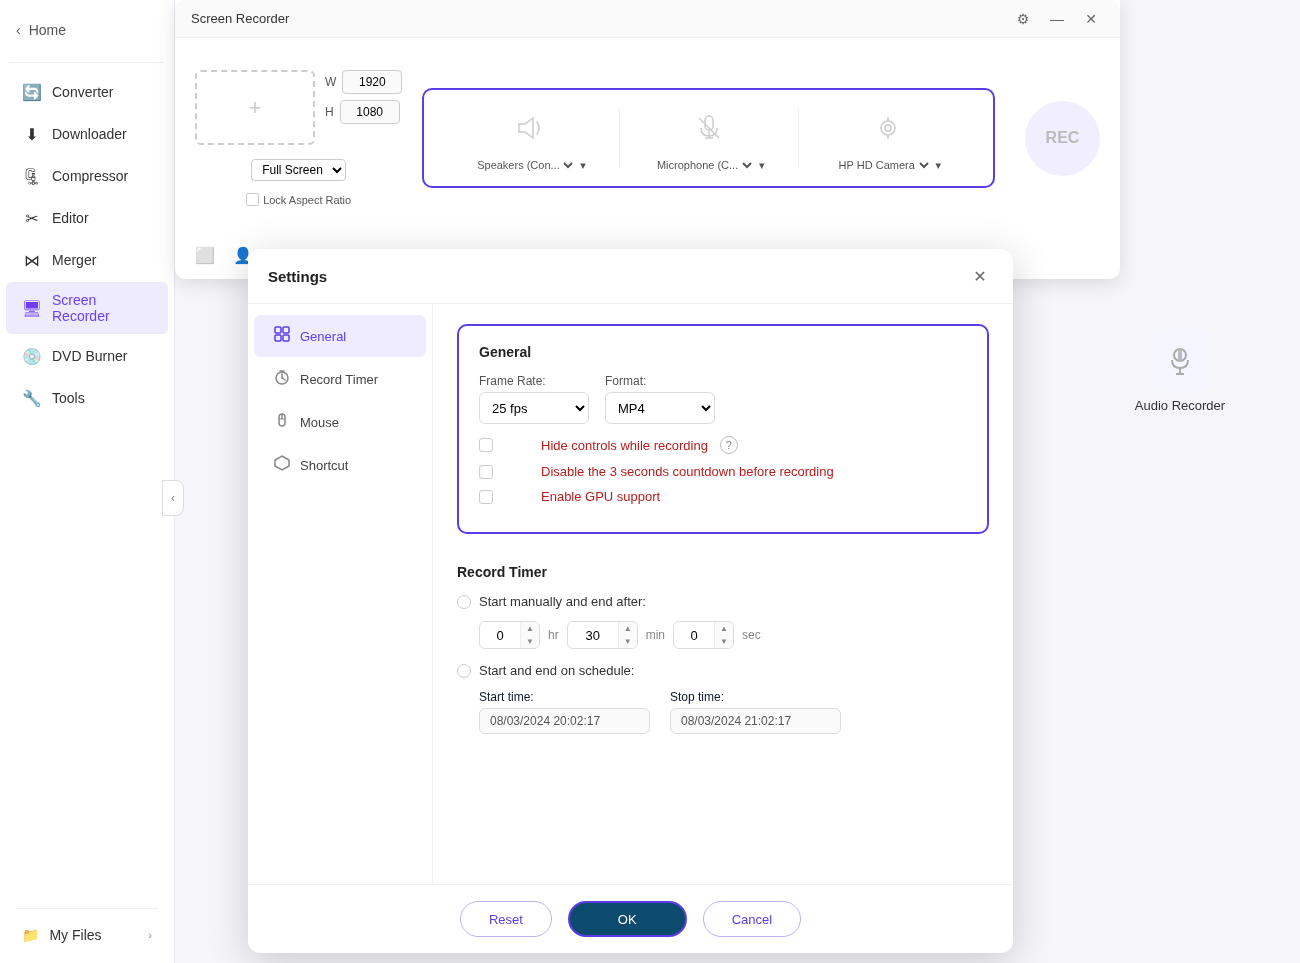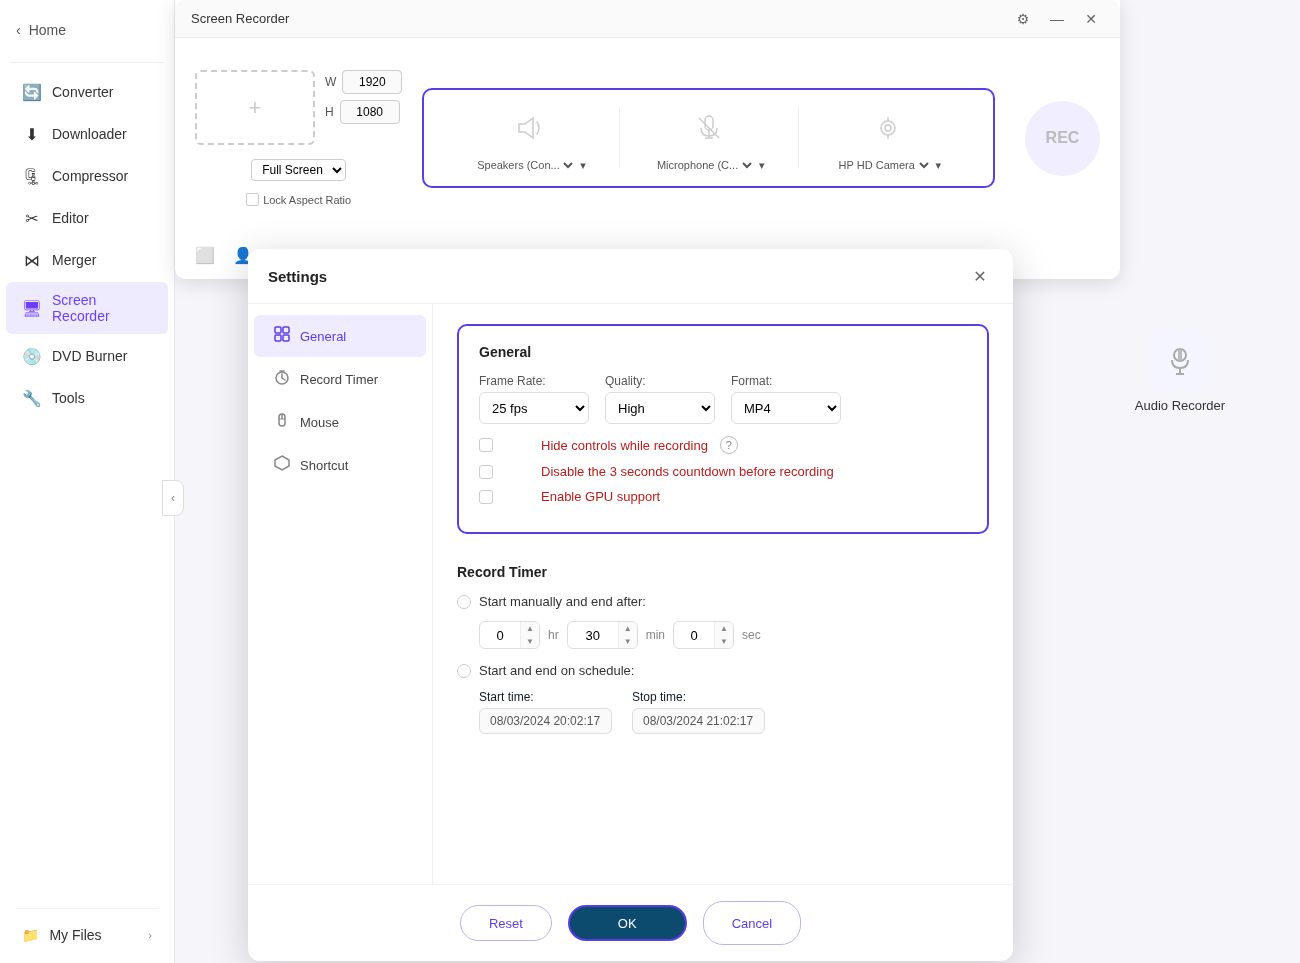--- a/index.html
+++ b/index.html
@@ -446,21 +446,21 @@
     .schedule-label {
       font-size: 12px; color: #0f172a;
     }
     .schedule-input {
       border: 1px solid #ddd;
       border-radius: 6px;
       padding: 5px 10px;
       font-size: 12px;
       color: #555;
       background: #fafafa;
-      width: 133px;
+      width: 171px;
     }
 
     
     .modal-footer {
       display: flex; align-items: center; justify-content: center;
       padding: 16px 24px;
       border-top: 1px solid #f0f0f0;
       gap: 16px;
     }
     .btn-reset {
@@ -474,21 +474,21 @@
     .btn-ok {
       height: 36px; padding: 0 48px;
       border: 2.5px solid #5b3de8;
       border-radius: 20px;
       background: #0c4a6e;
       font-size: 13px; color: #fff;
       cursor: pointer;
       font-weight: 500;
     }
     .btn-cancel {
-      height: 44px; padding: 0 28px;
+      height: 36px; padding: 0 28px;
       border: 1.5px solid #c0b0f0;
       border-radius: 20px;
       background: #fff;
       font-size: 13px; color: #5b3de8;
       cursor: pointer;
     }
   </style>
 </head>
 <body>
 
@@ -731,29 +731,20 @@
           <div class="settings-section-title">General</div>
           <div class="settings-row">
             <div class="settings-field">
               <span class="settings-label">Frame Rate:</span>
               <select class="settings-select" style="min-width:110px;">
                 <option>25 fps</option>
                 <option>15 fps</option>
                 <option>20 fps</option>
                 <option>30 fps</option>
                 <option>60 fps</option>
-              </select>
-            </div>
-            <div class="settings-field">
-              <span class="settings-label">Quality:</span>
-              <select class="settings-select" style="min-width:110px;">
-                <option>High</option>
-                <option>Low</option>
-                <option>Medium</option>
-                <option>Lossless</option>
               </select>
             </div>
             <div class="settings-field">
               <span class="settings-label">Format:</span>
               <select class="settings-select" style="min-width:110px;">
                 <option>MP4</option>
                 <option>MOV</option>
                 <option>AVI</option>
                 <option>MKV</option>
                 <option>GIF</option>

